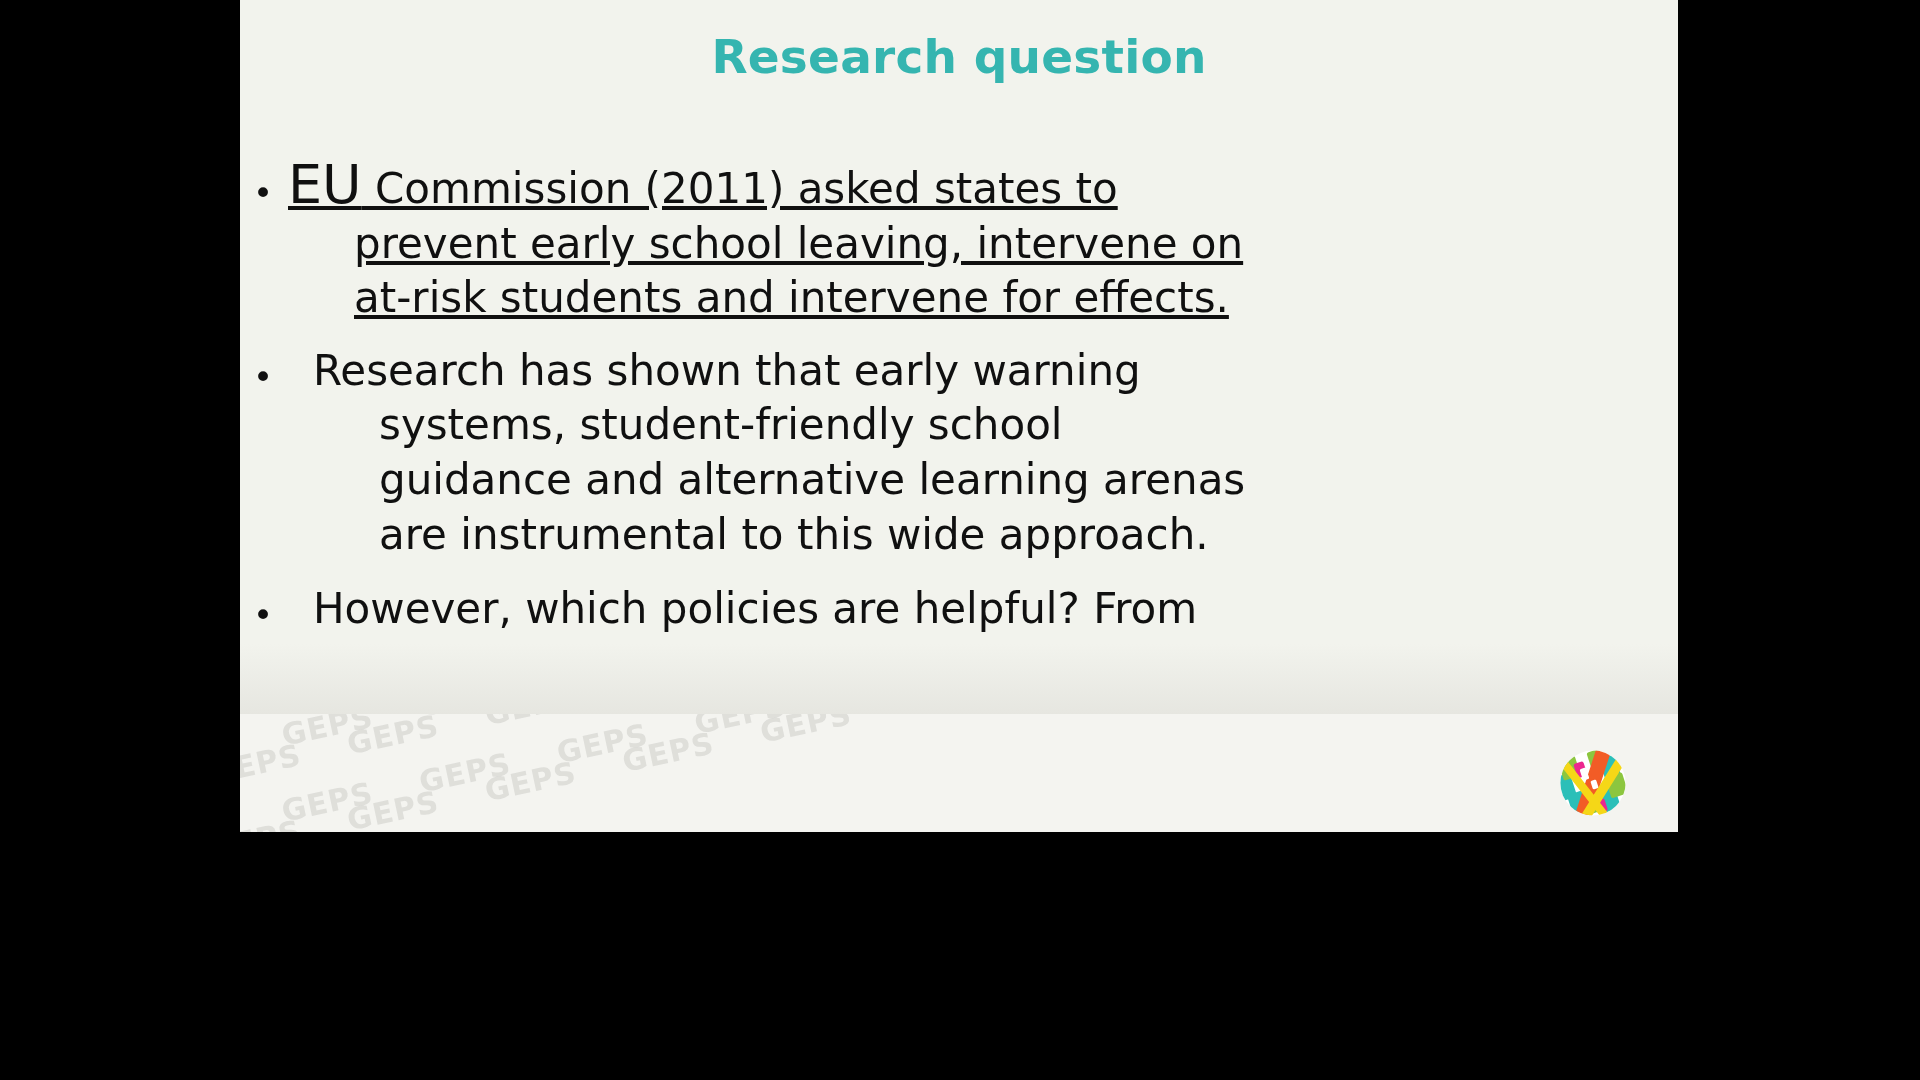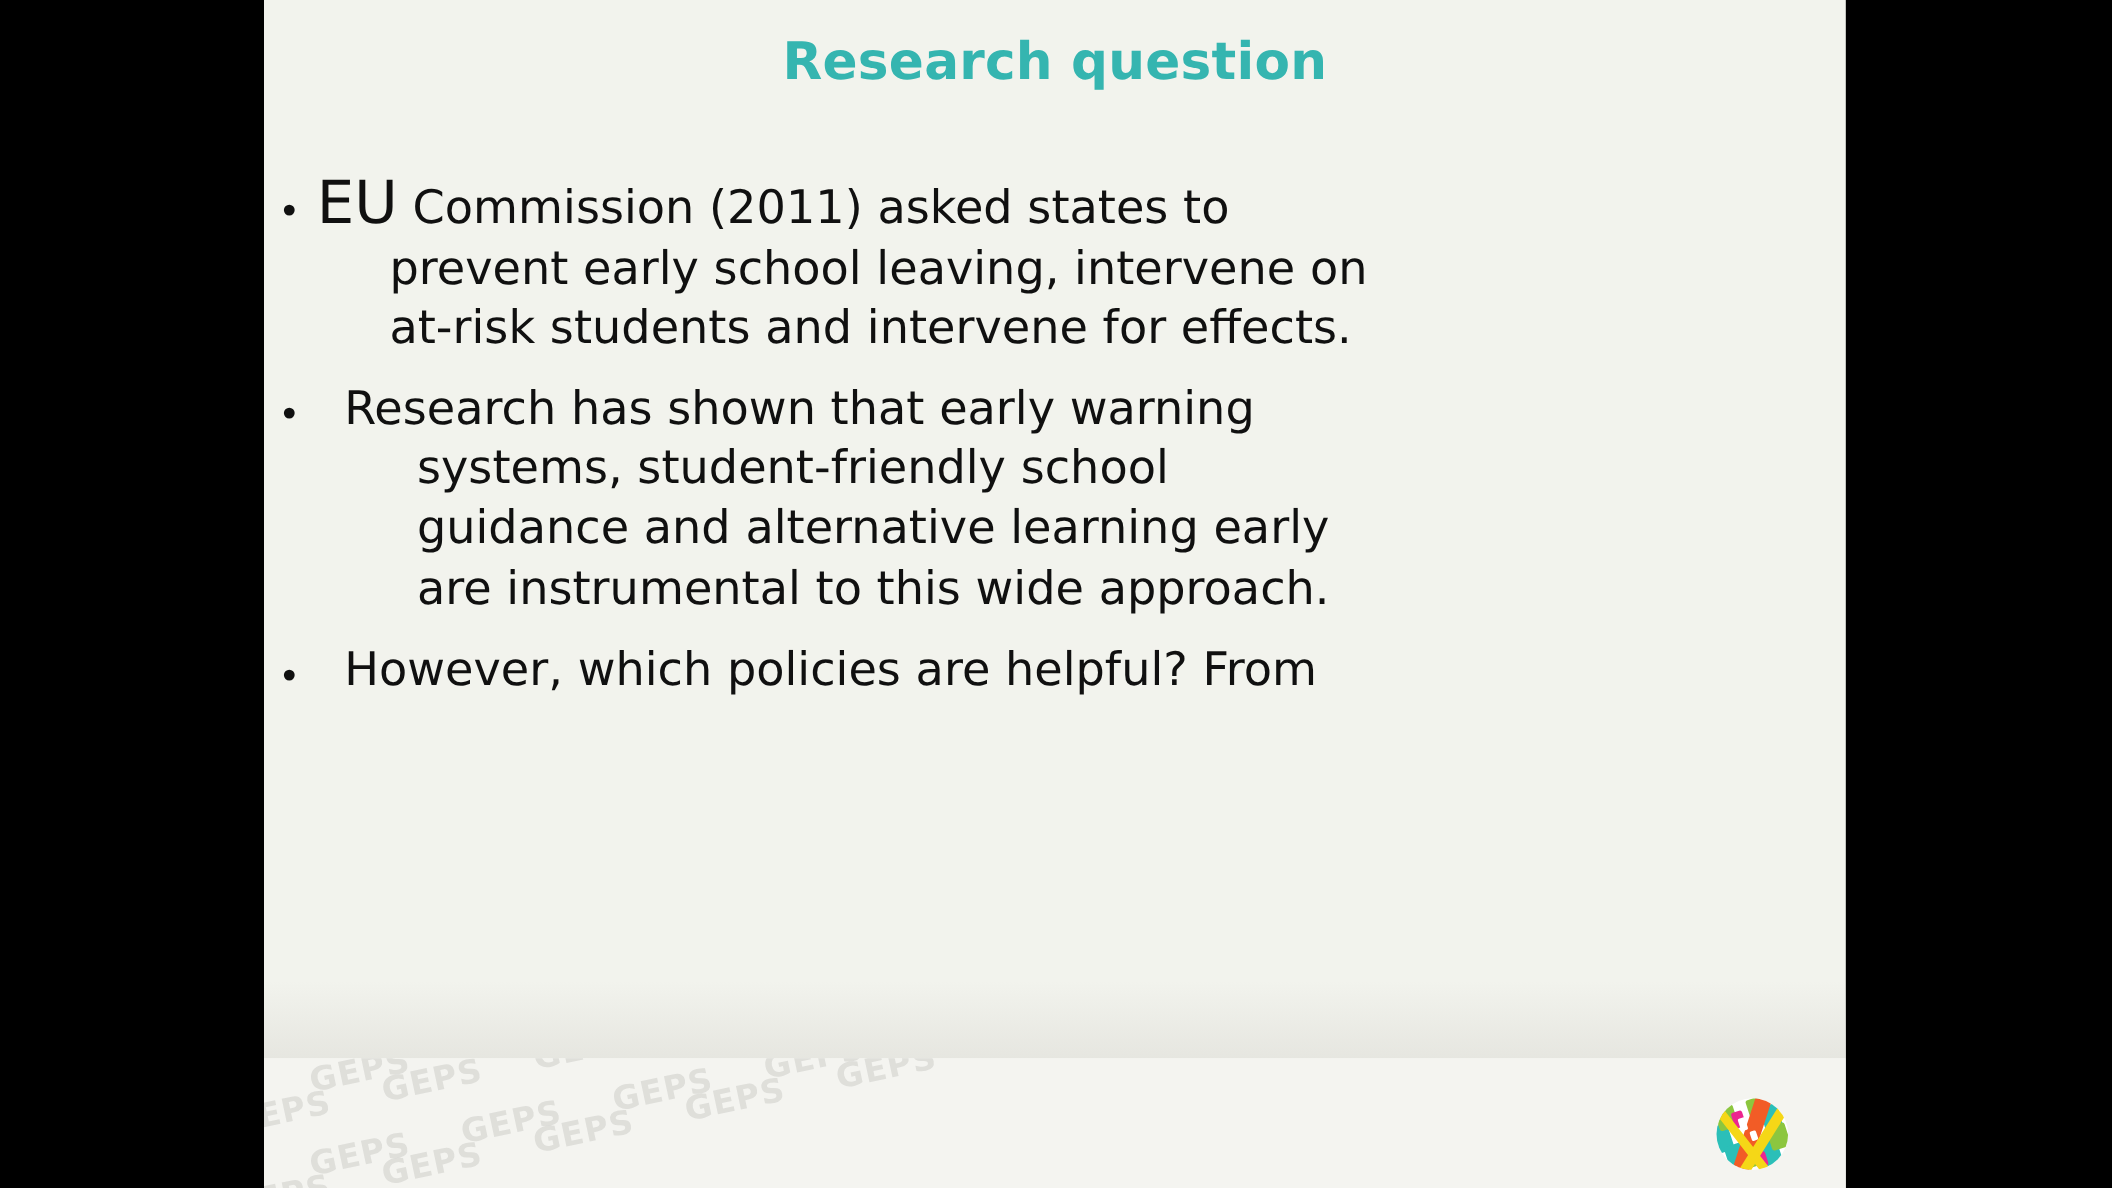--- a/index.html
+++ b/index.html
@@ -18,21 +18,21 @@
     height: 1080px;
     background: #000000;
   }
 
   
   #slide {
     position: absolute;
     left: 240px;
     top: 0px;
     width: 1438px;
-    height: 1080px;
+    height: 832px;
     background: #f2f3ed;
     overflow: hidden;
   }
 
   
   #title {
     position: absolute;
     left: 0;
     top: 30px;
     width: 100%;
@@ -77,20 +77,21 @@
     line-height: 1.30;
     text-indent: 0;
     padding-right: 12px;
   }
 
   
   .b1 .bullet-text {
     text-indent: 8px;
     padding-left: 0px;
     max-width: 1345px;
+    text-decoration: underline;
   }
   .b1 .bullet-dot { padding-top: 18px; }
 
   .b2 .bullet-text,
   .b3 .bullet-text {
     padding-left: 0px;
     max-width: 1180px;
     margin-left: 33px;
   }
 
@@ -176,21 +177,21 @@
           <span class="wrapline">prevent early school leaving, intervene on</span>
           <span class="wrapline">at-risk students and intervene for effects.</span>
         </div>
       </div>
 
       <div class="bullet-row b2">
         <div class="bullet-dot">•</div>
         <div class="bullet-text">
           <span class="firstline">Research has shown that early warning</span>
           <span class="wrapline">systems, student-friendly school</span>
-          <span class="wrapline">guidance and alternative learning early</span>
+          <span class="wrapline">guidance and alternative learning arenas</span>
           <span class="wrapline">are instrumental to this wide approach.</span>
         </div>
       </div>
 
       <div class="bullet-row b3">
         <div class="bullet-dot">•</div>
         <div class="bullet-text">
           <span class="firstline">However, which policies are helpful? From</span>
         </div>
       </div>

